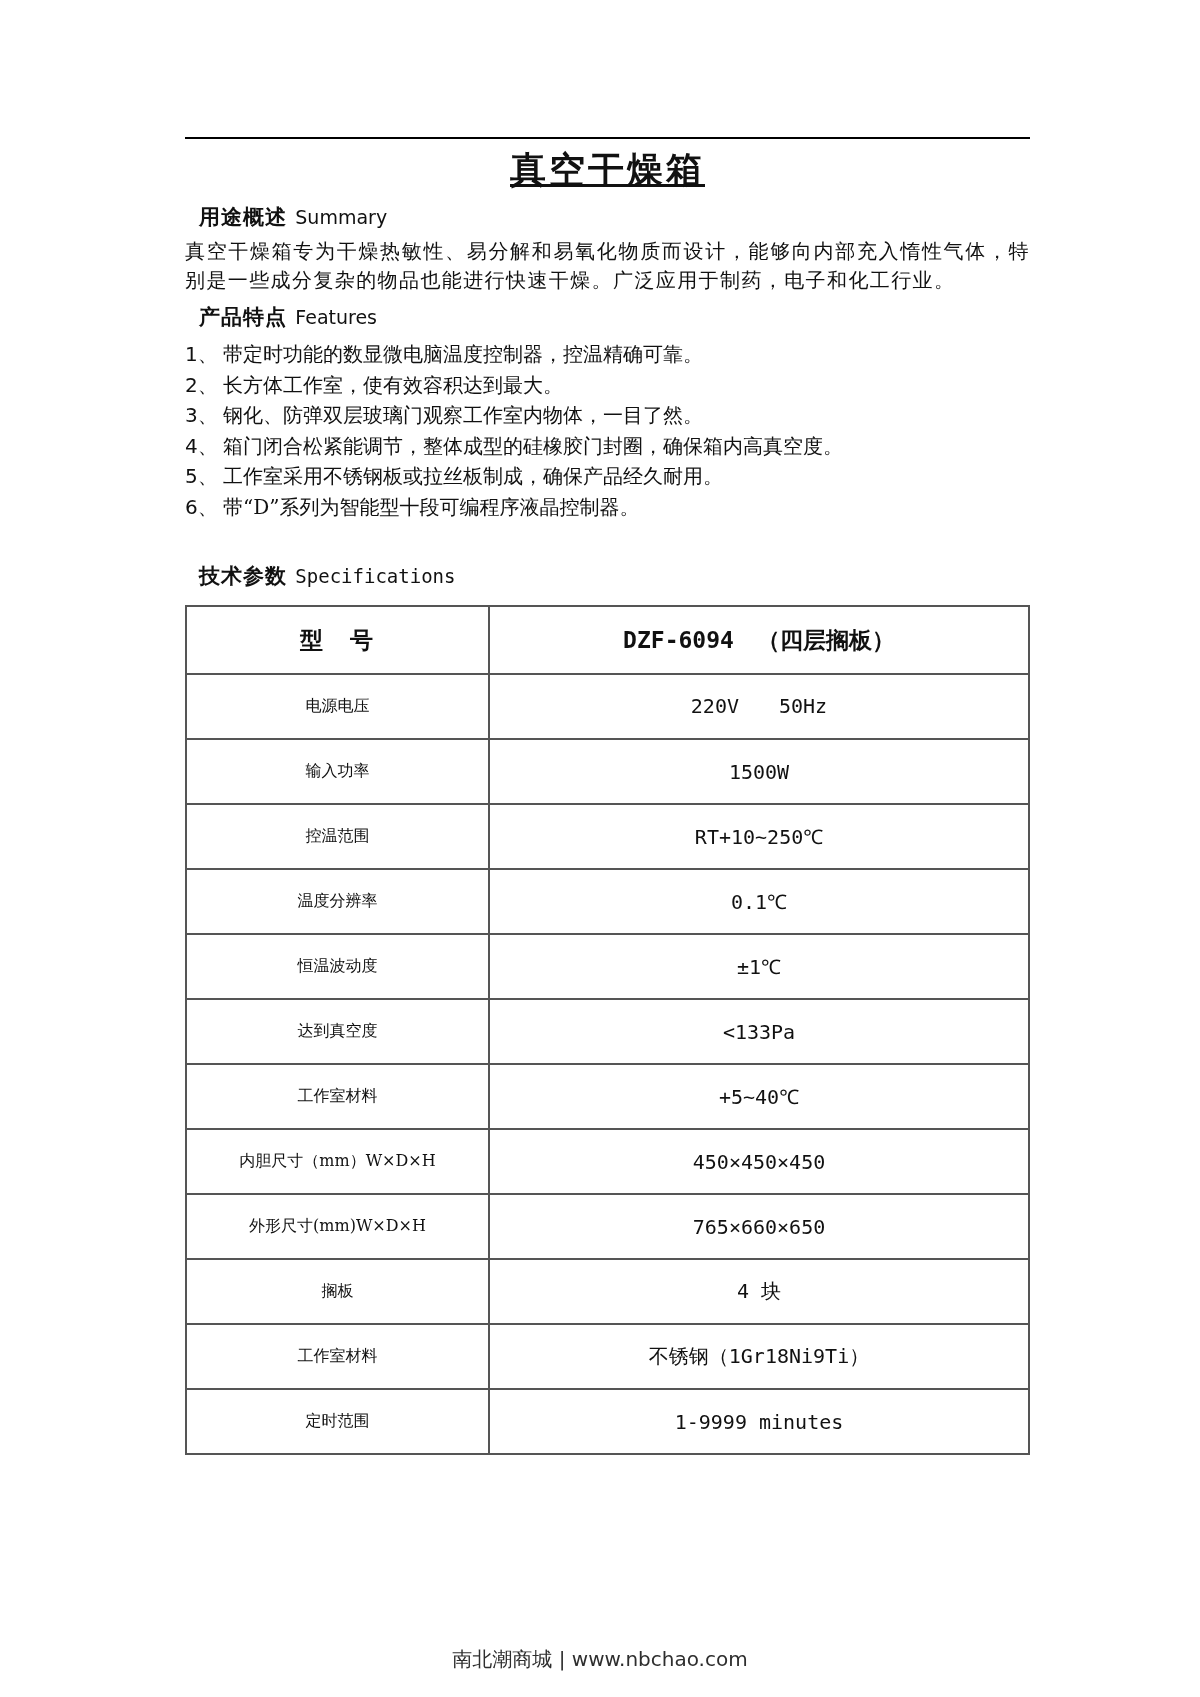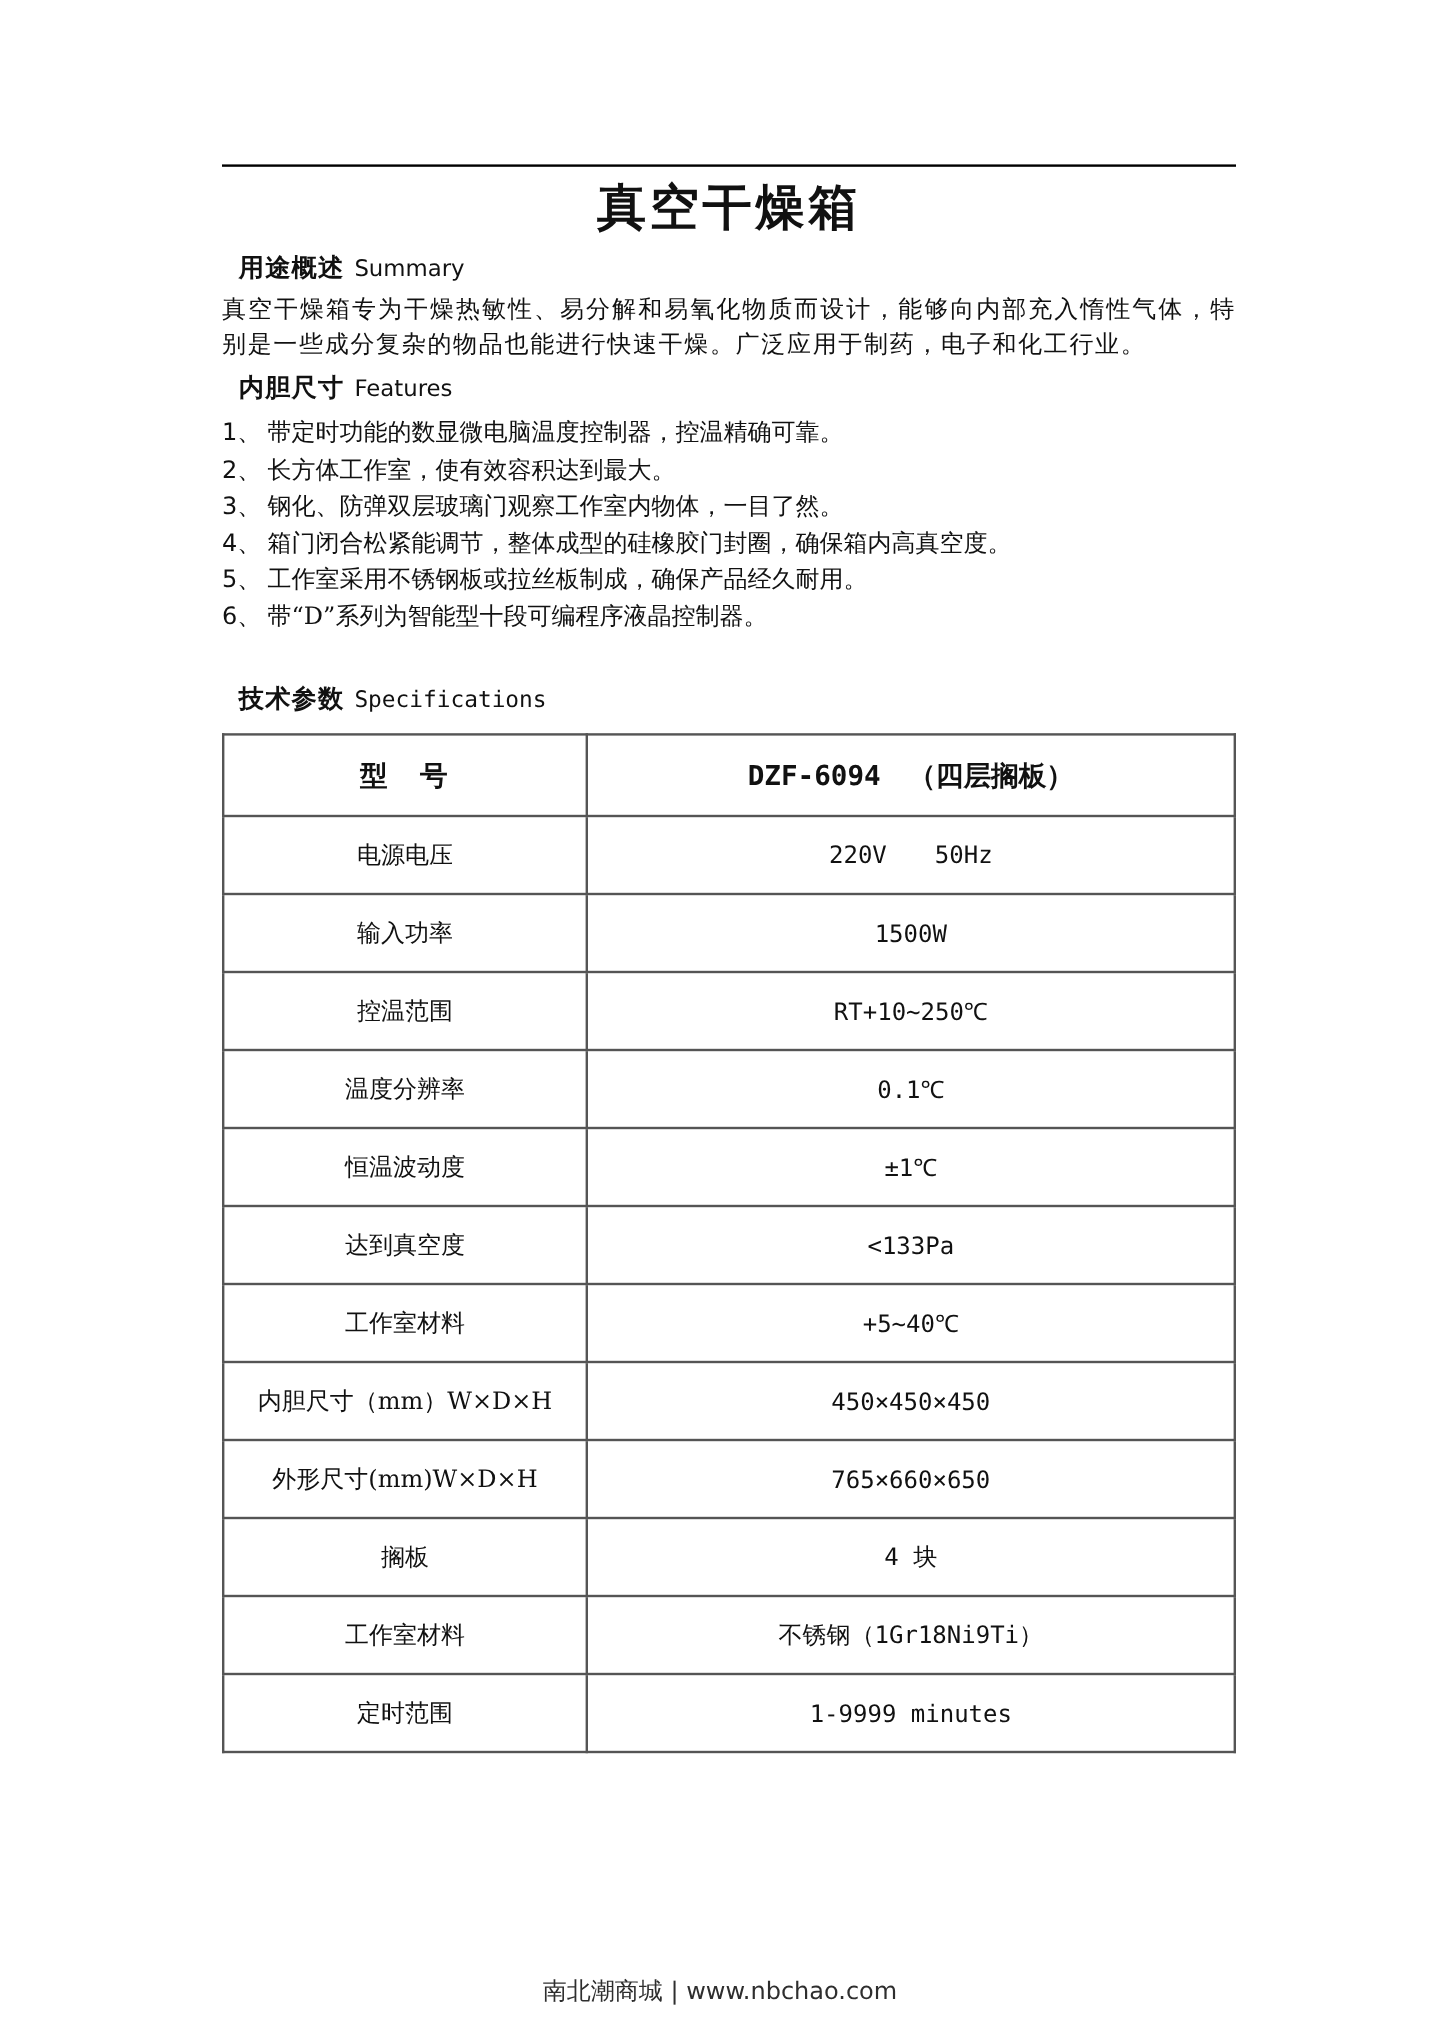--- a/index.html
+++ b/index.html
@@ -11,23 +11,24 @@
     font-family: "DejaVu Serif", "Liberation Serif", serif;
     color: #111111;
   }
   .content { position: absolute; left: 185px; top: 0; width: 845px; }
 
   .top-rule { margin-top: 137px; height: 0; border-top: 2px solid #000; }
 
   .title {
     margin: 7px 0 6px;
     text-align: center;
-    font-size: 41px;
+    font-size: 36px;
     font-weight: bold;
     letter-spacing: 3px;
+    text-decoration: underline;
   }
 
   .sec-heading {
     margin: 8px 0 0 14px;
     font-size: 21px;
     font-weight: bold;
     letter-spacing: 1px;
   }
   .sec-heading .en { font-weight: normal; font-size: 19px; letter-spacing: 0; }
   .en-sans { font-family: "DejaVu Sans", "Liberation Sans", sans-serif; }
@@ -57,21 +58,21 @@
     table-layout: fixed;
     border: 2px solid #3c3c3c;
   }
   table.specs col.c1 { width: 303px; }
   table.specs td {
     border: 2px solid #555555;
     text-align: center;
     vertical-align: middle;
     padding: 4px;
   }
-  td.lbl { font-size: 20px; }
+  td.lbl { font-size: 16px; }
   td.val { font-size: 20px; font-family: "DejaVu Sans Mono", "Liberation Mono", monospace; }
   tr.hdr td { height: 58px; font-weight: bold; font-size: 23px; }
   tr.hdr td.lbl { letter-spacing: 2px; }
   tr.hdr td.val { font-size: 23px; }
   tr.data td { height: 55px; }
   tr.tall td { height: 64px; }
 
   .footer {
     position: absolute; left: 0; bottom: 24px; width: 100%;
     text-align: center;
@@ -91,21 +92,21 @@
     <h1 class="title">真空干燥箱</h1>
 
     <div class="sec-heading">
       <span>用途概述</span>
       <span class="en en-sans">Summary</span>
     </div>
 
     <p class="body-para">真空干燥箱专为干燥热敏性、易分解和易氧化物质而设计，能够向内部充入惰性气体，特别是一些成分复杂的物品也能进行快速干燥。广泛应用于制药，电子和化工行业。</p>
 
     <div class="sec-heading">
-      <span>内胆尺寸</span>
+      <span>产品特点</span>
       <span class="en en-sans">Features</span>
     </div>
 
     <div class="features">
       <div class="feat">
         <span class="num">1、</span><span>带定时功能的数显微电脑温度控制器，控温精确可靠。</span>
       </div>
       <div class="feat">
         <span class="num">2、</span><span>长方体工作室，使有效容积达到最大。</span>
       </div>

